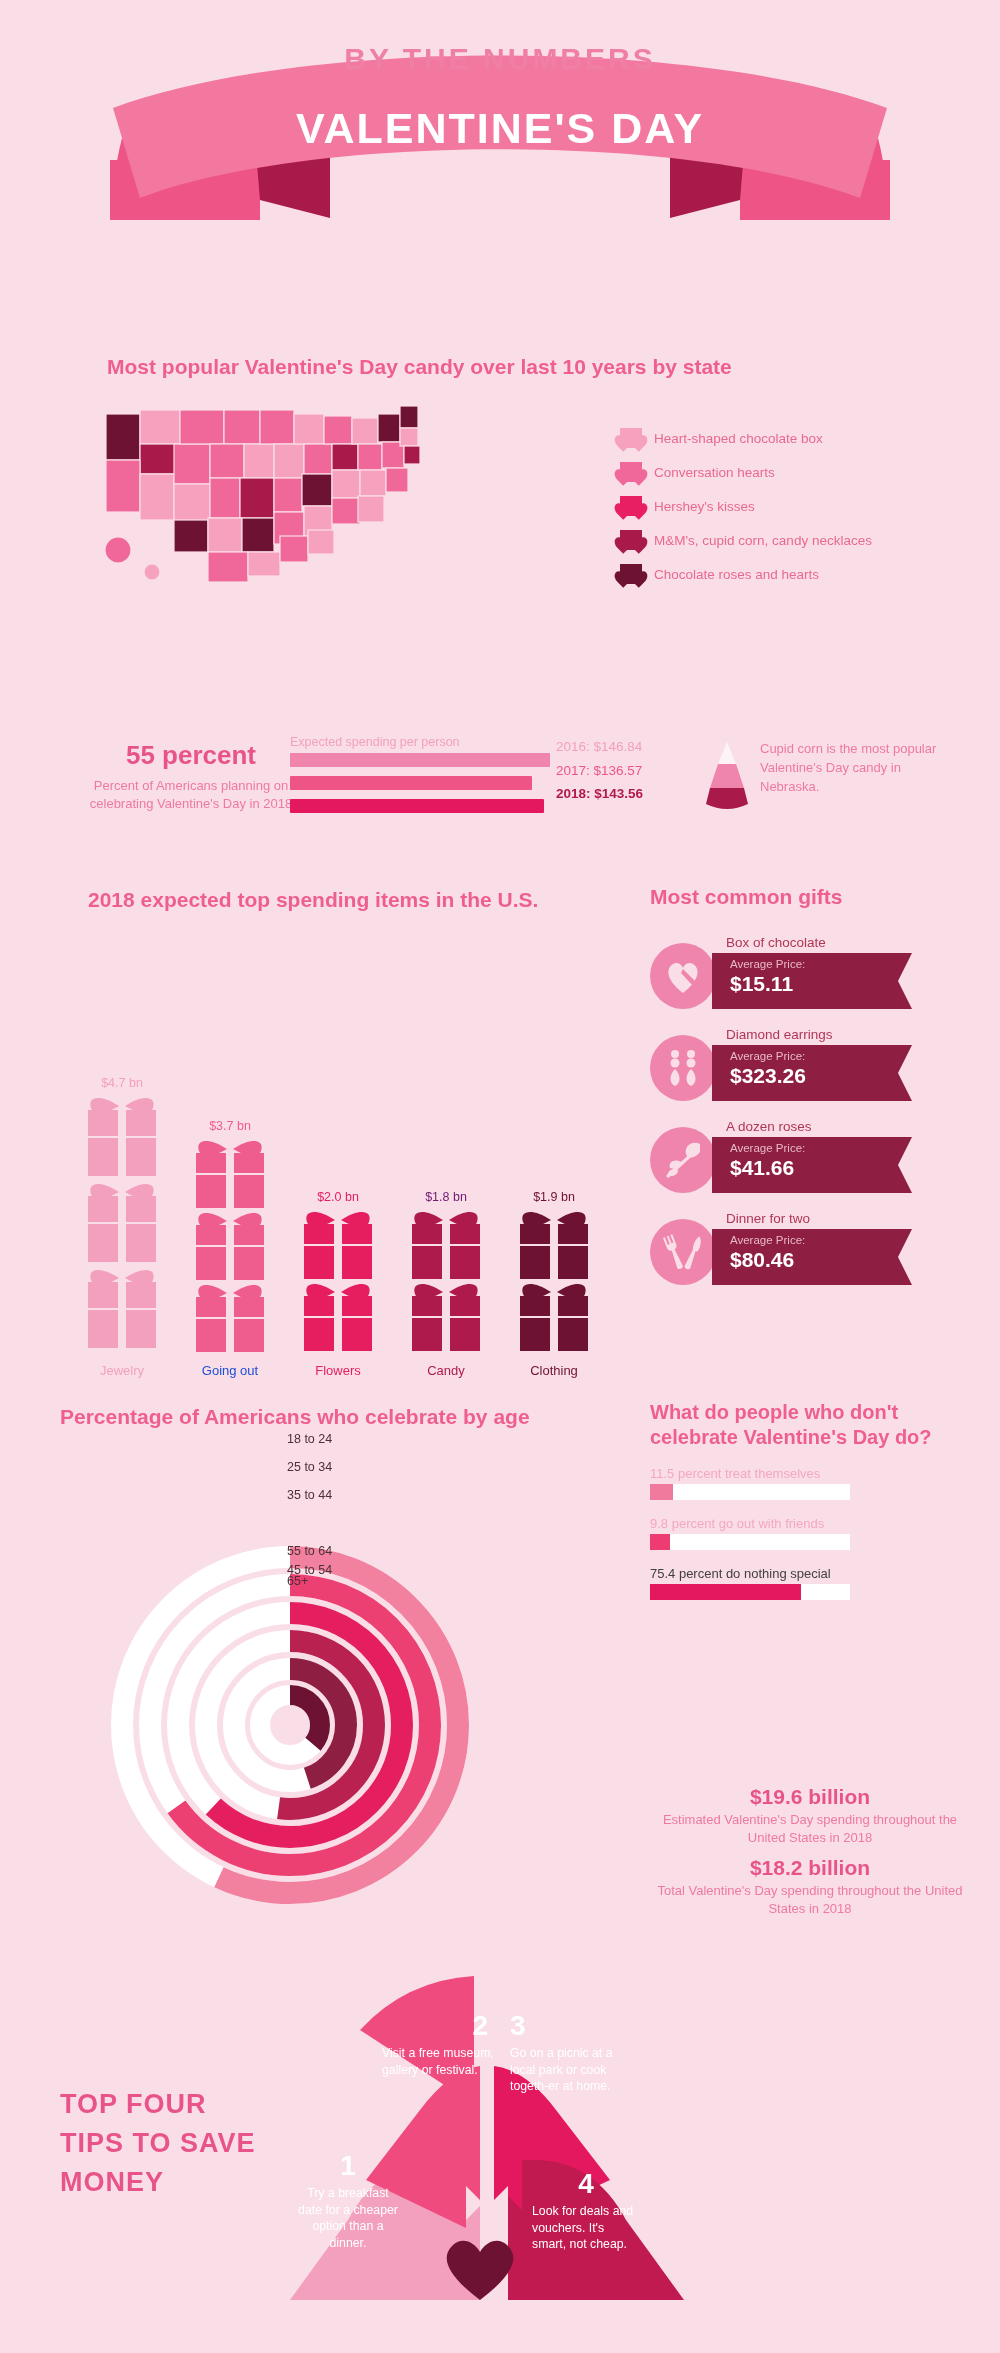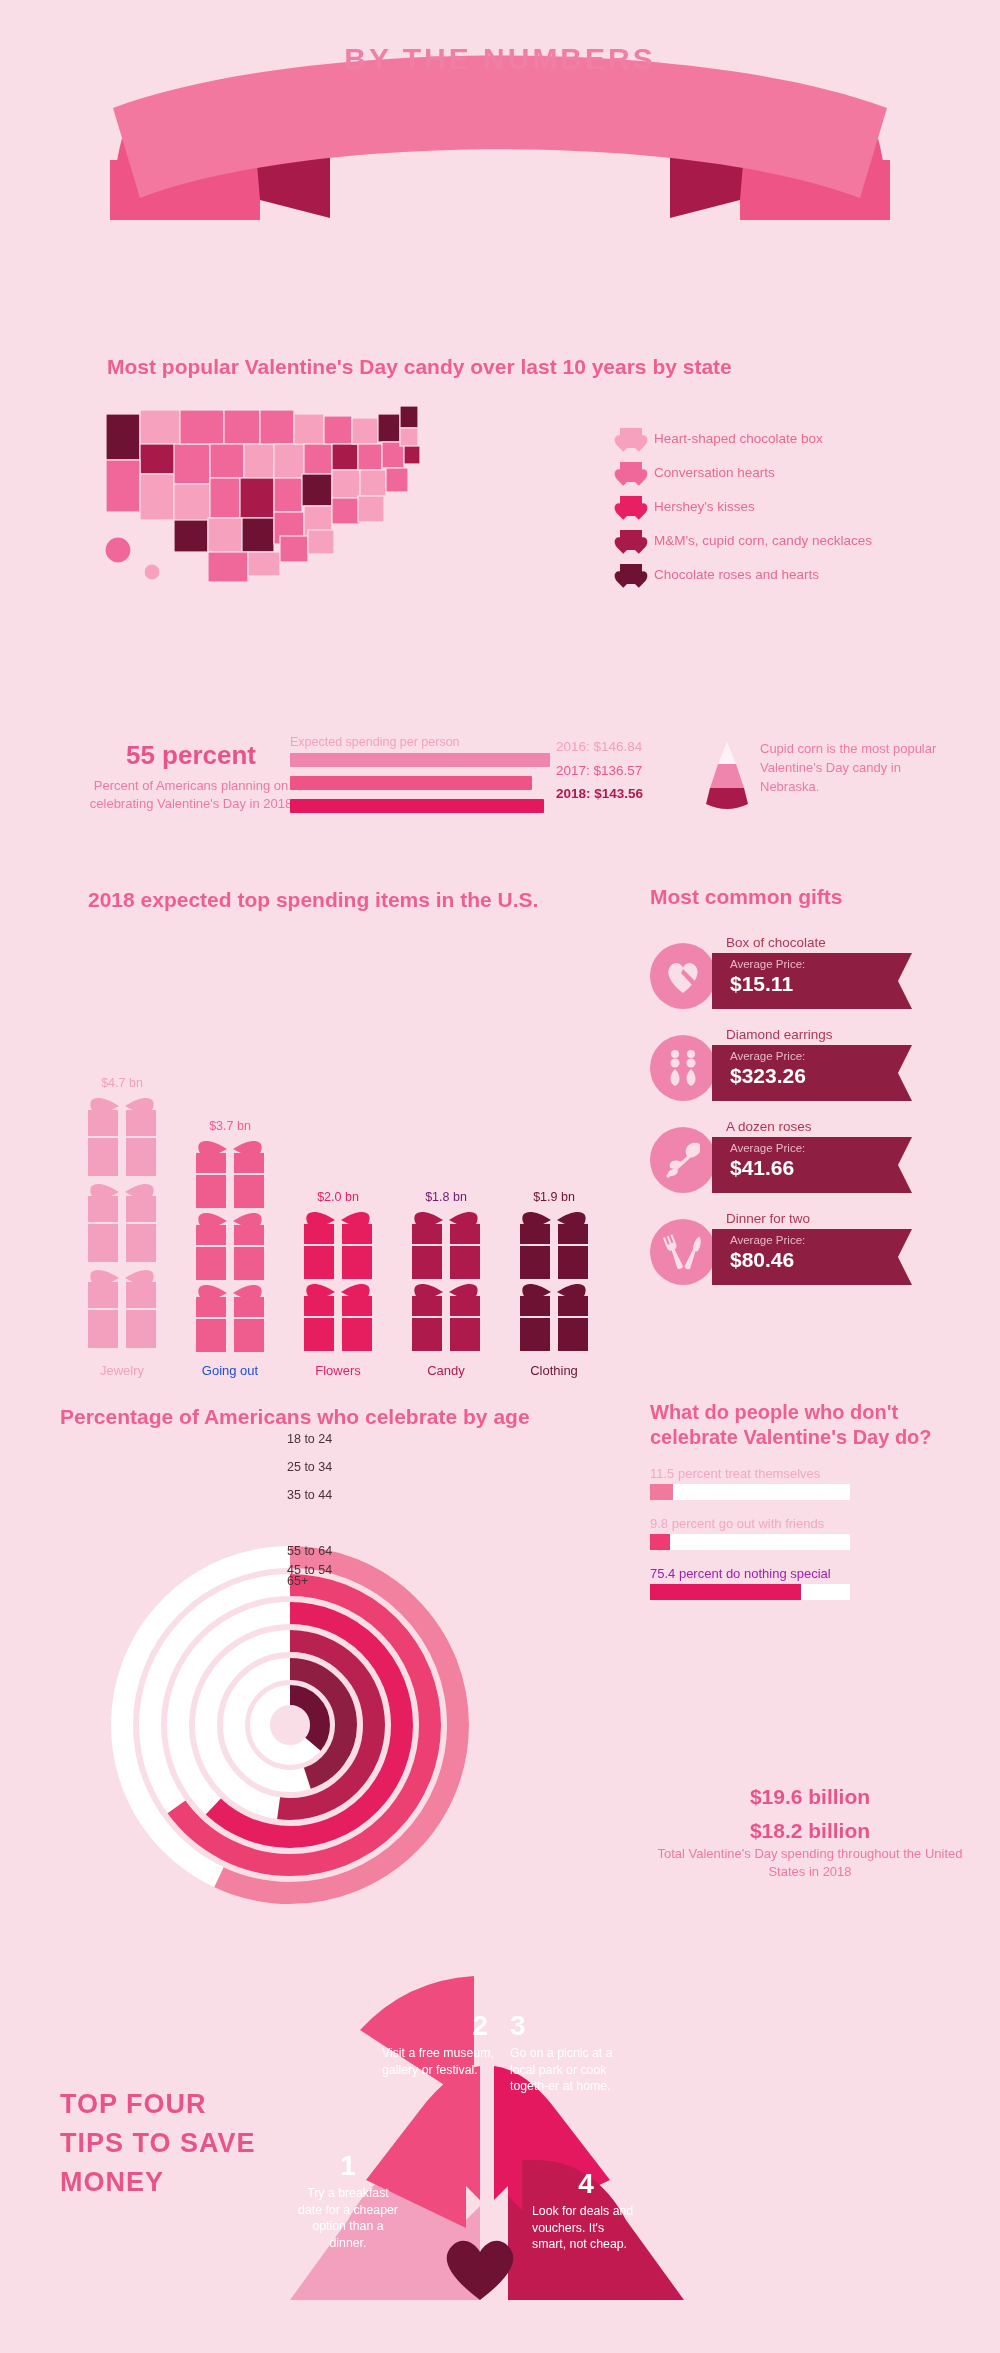--- a/index.html
+++ b/index.html
@@ -108,20 +108,21 @@
   <svg width="1000" height="220">
     <polygon points="110,160 110,285 185,235 260,285 260,160" fill="#ee5586"></polygon>
     <polygon points="740,160 740,285 815,235 890,285 890,160" fill="#ee5586"></polygon>
     <polygon points="255,140 260,200 330,218 330,150" fill="#a81a4a"></polygon>
     <polygon points="745,140 740,200 670,218 670,150" fill="#a81a4a"></polygon>
     <path d="M112 198 C 112 198, 118 128, 135 108 L 243 78 L 255 200 Z" fill="#ee5586"></path>
     <path d="M888 198 C 888 198, 882 128, 865 108 L 757 78 L 745 200 Z" fill="#ee5586"></path>
     <path d="M113 108 C 300 38, 700 38, 887 108 L 860 198 C 690 133, 310 133, 140 198 Z" fill="#f2789f"></path>
   </svg>
   <div class="byline">BY THE NUMBERS</div>
+  <div class="vtitle">VALENTINE'S DAY</div>
 </div>
 
 <div class="abs sect-title" style="left:107px; top:355px;">Most popular Valentine's Day candy over last 10 years by state</div>
 
 <div id="map-wrap" class="abs" style="top:400px;">
   <svg width="340" height="210" viewBox="0 0 340 210">
     <g stroke="#fadee7" stroke-width="1.2">
       <rect x="6" y="14" width="34" height="46" fill="#6d1232"></rect>
       <rect x="40" y="10" width="40" height="34" fill="#f6a2bf"></rect>
       <rect x="40" y="44" width="40" height="30" fill="#a81a4a"></rect>
@@ -469,29 +470,30 @@
       <div class="nfill" style="width:23px; background:#f0799e;"></div>
     </div>
   </div>
   <div class="nb">
     <div class="nlab">9.8 percent go out with friends</div>
     <div class="ntrack">
       <div class="nfill" style="width:20px; background:#ee3c73;"></div>
     </div>
   </div>
   <div class="nb">
-    <div class="nlab" style="color:#a21caf;">75.4 percent do nothing special</div>
+    <div class="nlab" style="color:#404040;">75.4 percent do nothing special</div>
     <div class="ntrack">
       <div class="nfill" style="width:151px; background:#e4185e;"></div>
     </div>
   </div>
 </div>
 
 <div id="bils" class="abs">
   <div class="b">$19.6 billion</div>
+  <div class="bs">Estimated Valentine's Day spending throughout the United States in 2018</div>
   <div class="b">$18.2 billion</div>
   <div class="bs">Total Valentine's Day spending throughout the United States in 2018</div>
 </div>
 
 <div id="tips-title" class="abs" style="width:210px;">TOP FOUR TIPS TO SAVE MONEY</div>
 
 <div id="tips-wheel" class="abs">
   <svg width="420" height="380" viewBox="0 0 420 380">
 
     <path d="M210 330 L210 236 L196 250 L196 190 L170 190 Q110 190,78 250 L20 330 Z" fill="#f2a0bd"></path>

